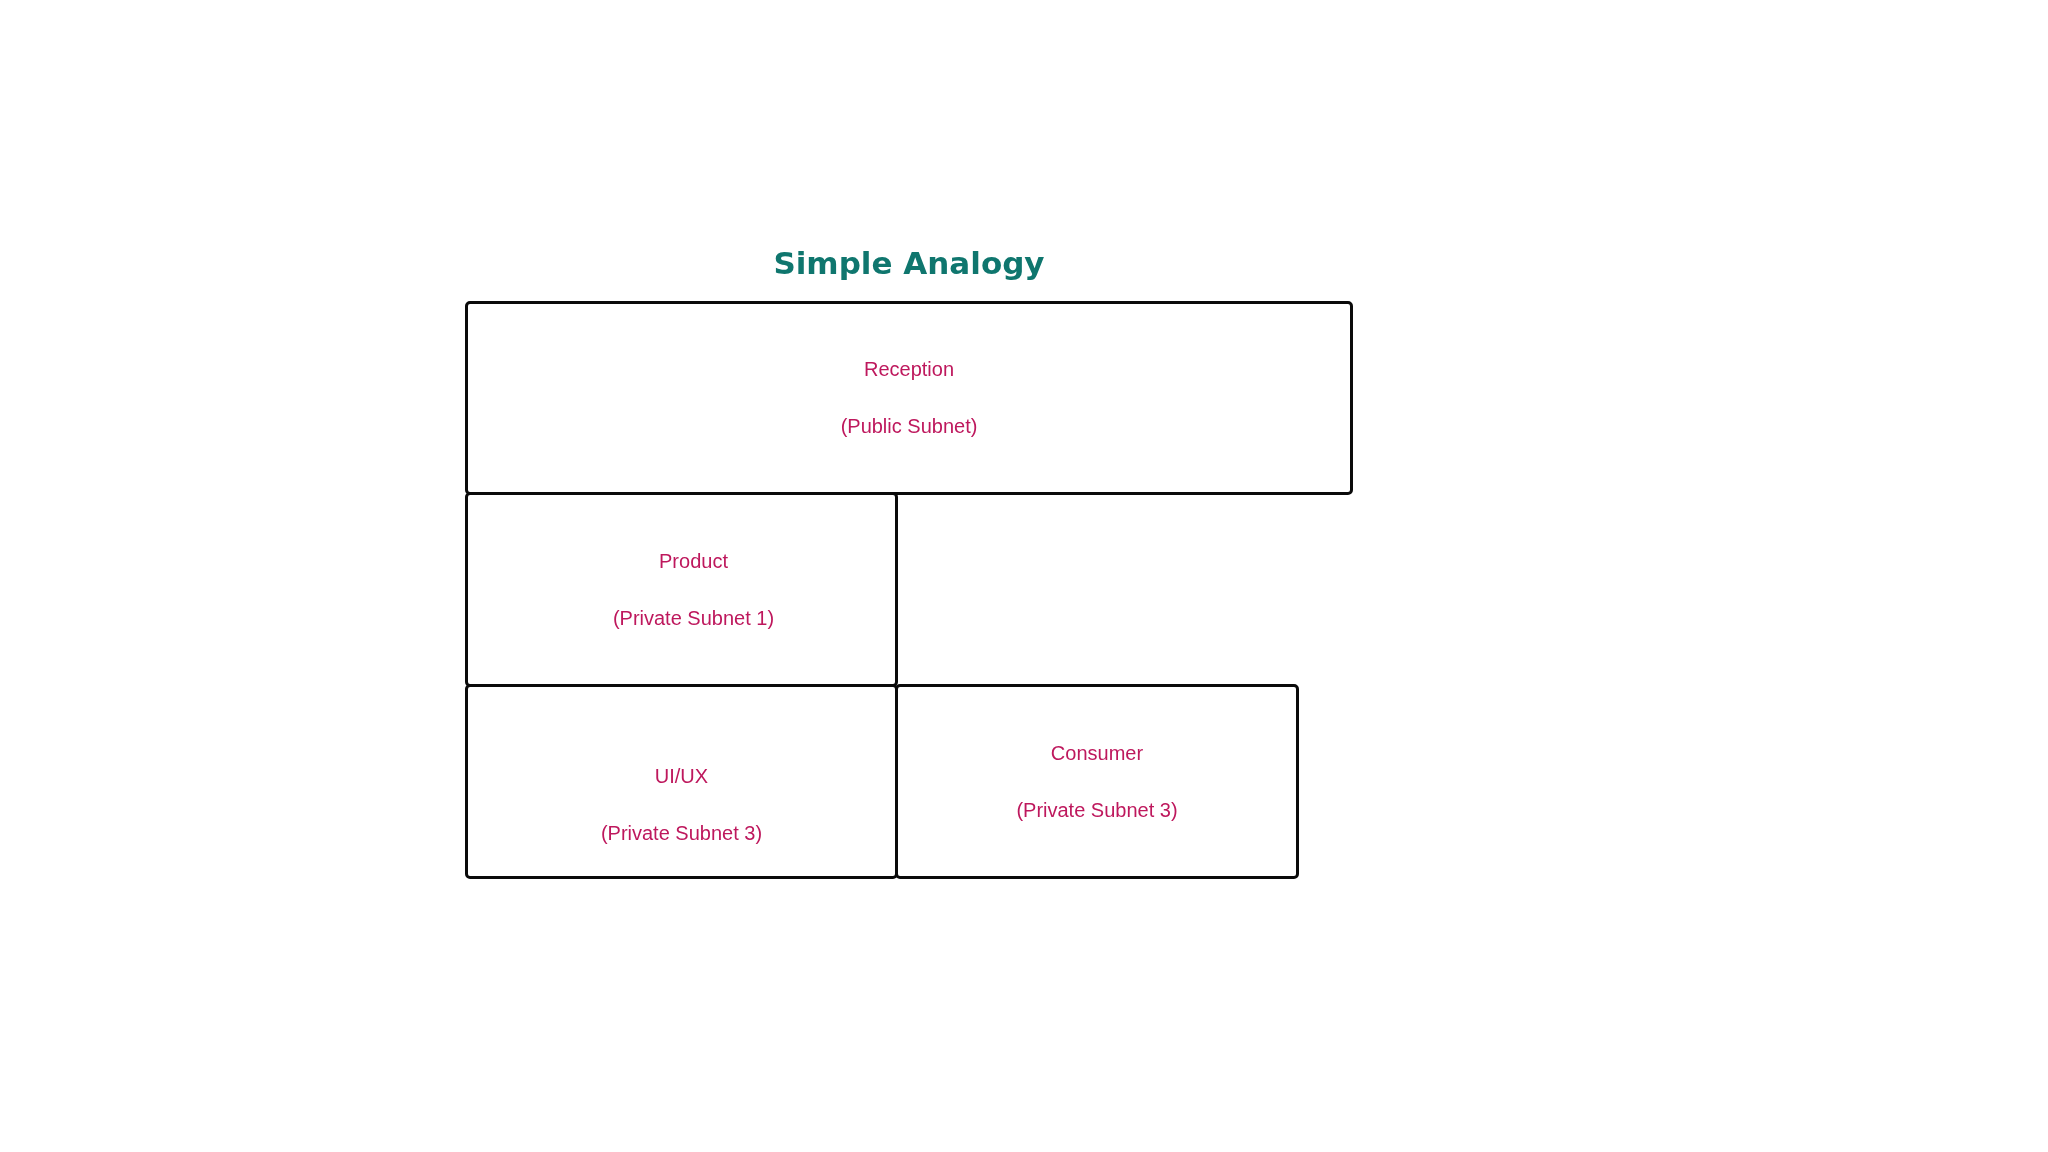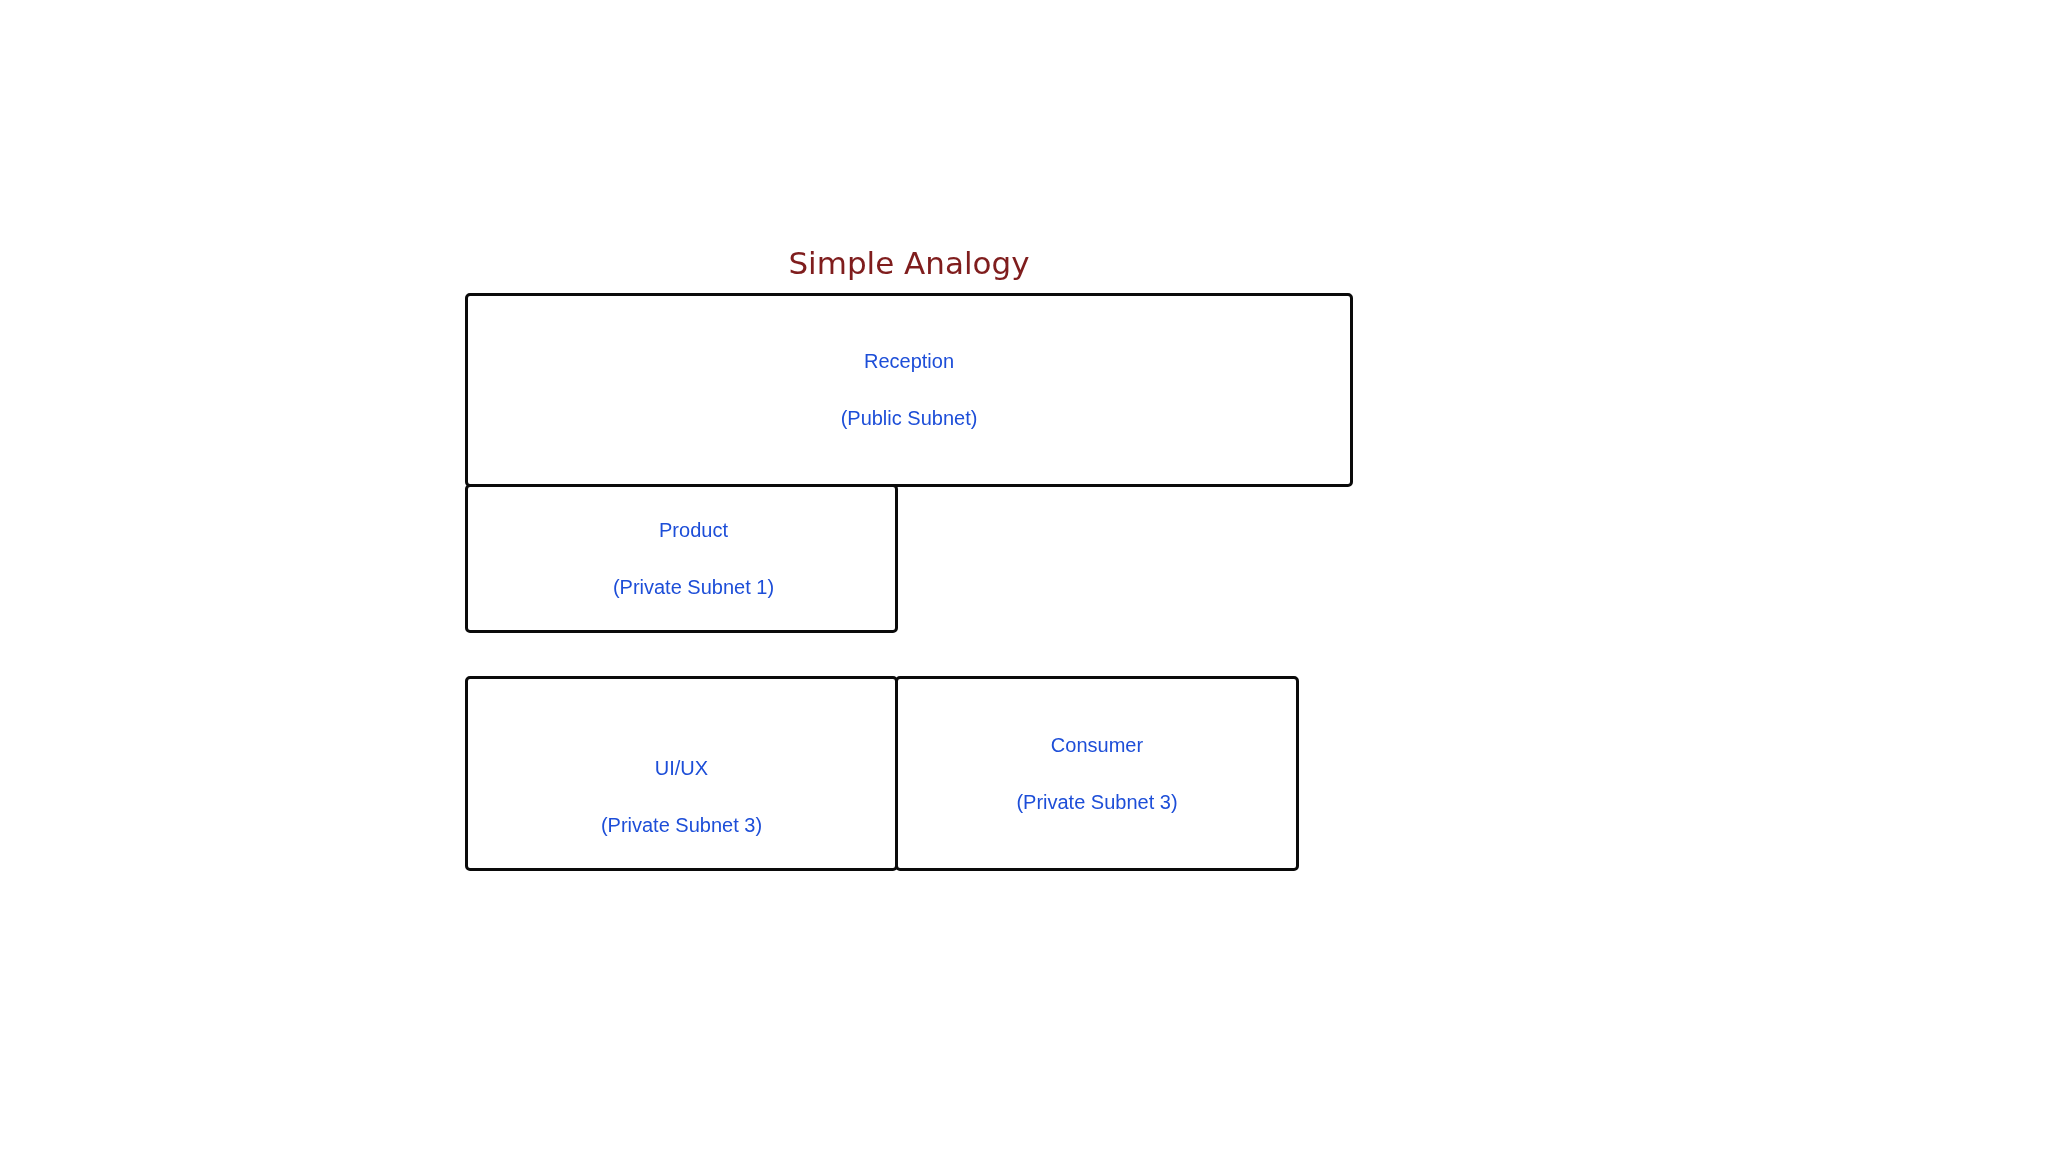--- a/index.html
+++ b/index.html
@@ -36,26 +36,26 @@
 
   
   #diagram {
     position: absolute;
     left: 465px;
     top: 248px;
     width: 888px;
   }
   #diagram-caption {
     font-family: "DejaVu Sans", sans-serif;
-    font-weight: 400;
+    font-weight: 700;
     font-size: 31px;
     line-height: 1.0;
     text-align: center;
-    color: #7f1d1d;
-    margin: 0 0 14px 0;
+    color: #0f766e;
+    margin: 0 0 22px 0;
     white-space: nowrap;
   }
 
   .boxes {
     position: relative;
     width: 888px;
     height: 768px;
   }
 
   .cell {
@@ -67,30 +67,30 @@
     display: flex;
     align-items: center;
     justify-content: center;
   }
 
   .cell-label {
     text-align: center;
     font-family: "Liberation Sans", sans-serif;
     font-size: 20px;
     line-height: 1.42;
-    color: #1d4ed8;
+    color: #be185d;
     white-space: pre-line;
     user-select: none;
   }
   .cell-label .l1 { display: block; }
   .cell-label .l2 { display: block; }
 
   
   .row-reception  { left: 0px;   top: 0px;   width: 888px; height: 194px; }
-  .row-product    { left: 0px;   top: 191px; width: 433px; height: 149px; padding-left: 24px; }
+  .row-product    { left: 0px;   top: 191px; width: 433px; height: 195px; padding-left: 24px; }
   .row-marketing  { left: 430px; top: 191px; width: 458px; height: 195px; }
   .row-uiux       { left: 0px;   top: 383px; width: 433px; height: 195px; align-items: flex-end; }
   .row-consumer   { left: 430px; top: 383px; width: 404px; height: 195px; }
   .row-engineering{ left: 0px;   top: 575px; width: 888px; height: 193px; }
 </style>
 </head>
 <body>
 
 <div id="slide">
 

